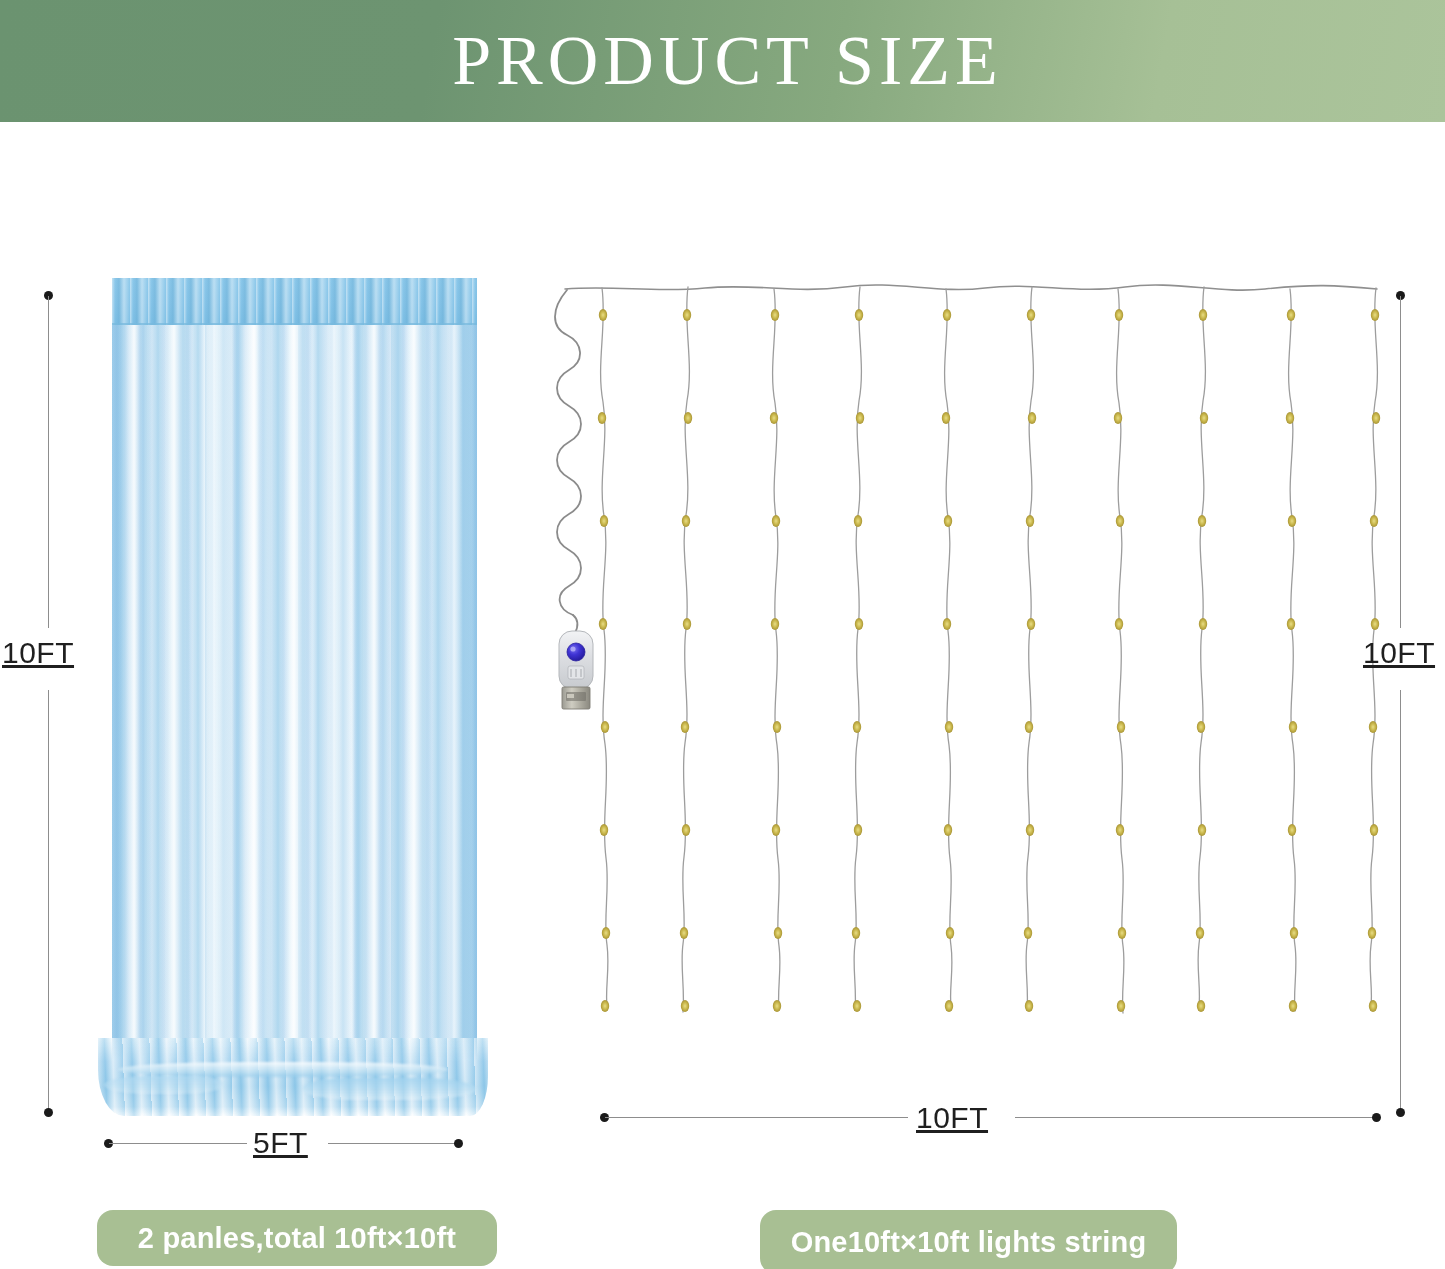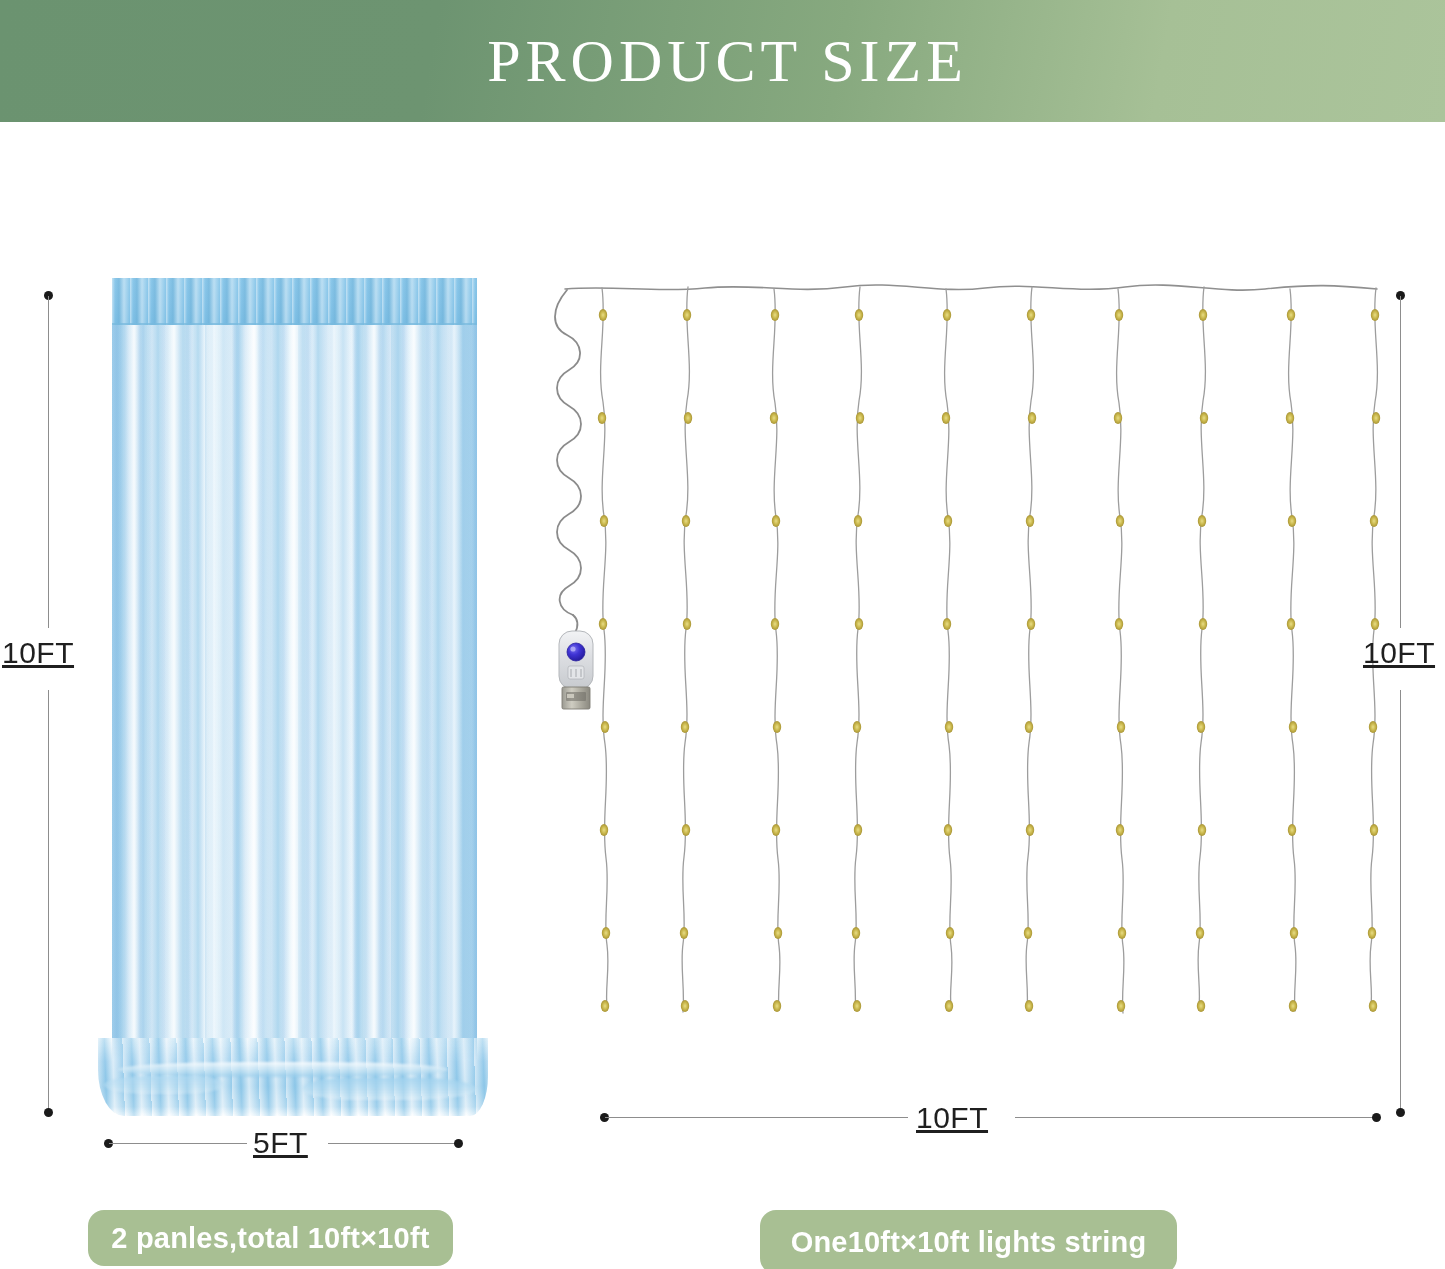--- a/index.html
+++ b/index.html
@@ -29,21 +29,21 @@
     overflow: hidden;
   }
   #banner-title {
     position: absolute;
     left: 0; top: 50%;
     transform: translateY(-50%);
     width: 100%;
     text-align: center;
     padding-left: 10px;
     font-family: "Liberation Serif", serif;
-    font-size: 60px;
+    font-size: 70px;
     line-height: 1;
     font-weight: 400;
     letter-spacing: 5px;
     color: #ffffff;
     white-space: nowrap;
   }
 
   
   .dim-dot {
     position: absolute;
@@ -197,21 +197,21 @@
     justify-content: center;
     background: #a8bf93;
     border-radius: 16px;
     color: #ffffff;
     font-family: "Liberation Sans", sans-serif;
     font-size: 29px;
     font-weight: bold;
     letter-spacing: 0.2px;
     white-space: nowrap;
   }
-  #caption-left  { left: 88px;  top: 1210px; width: 365px; height: 56px; }
+  #caption-left  { left: 97px;  top: 1210px; width: 400px; height: 56px; }
   #caption-right { left: 760px; top: 1210px; width: 417px; height: 64px; }
 </style>
 </head>
 <body>
 
 <div id="page">
 
   <div id="banner">
     <div id="banner-title">PRODUCT SIZE</div>
   </div>

